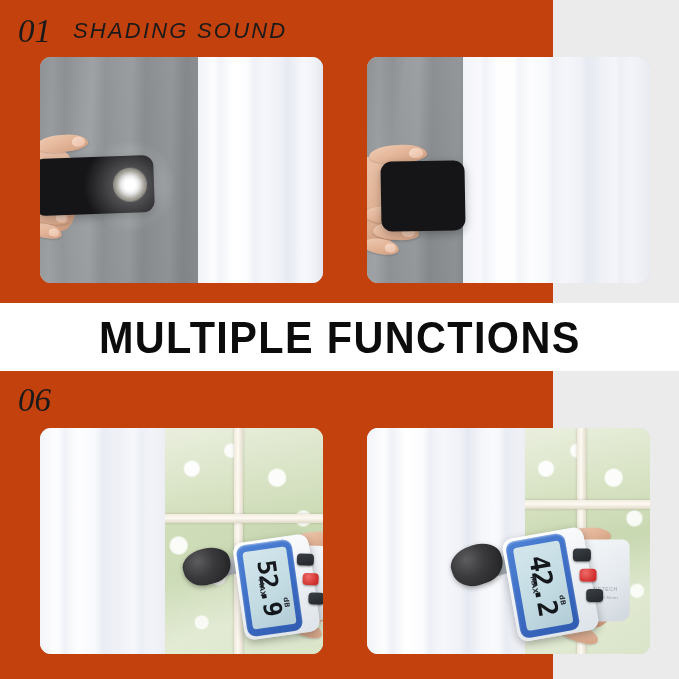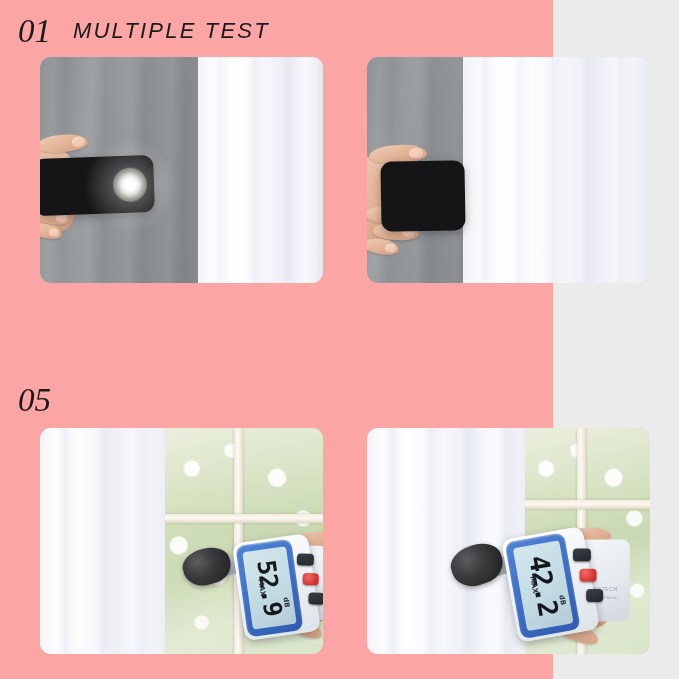--- a/index.html
+++ b/index.html
@@ -12,21 +12,21 @@
     background: #ebebeb;
     font-family: "Liberation Sans", sans-serif;
     overflow: hidden;
     position: relative;
   }
 
   .page {
     position: relative;
     width: 553px;
     height: 679px;
-    background: #fca5a5;
+    background: #c2410c;
   }
 
   
   .section-header {
     position: absolute;
     left: 0;
     width: 679px;
     height: 46px;
     display: flex;
     align-items: center;
@@ -301,21 +301,21 @@
     border-radius: 7px 7px 10px 10px;
   }
 </style>
 </head>
 <body>
 
 <div class="page">
 
   <div class="section-header sec1-header">
     <span class="sec-num">01</span>
-    <span class="sec-title">MULTIPLE TEST</span>
+    <span class="sec-title">SHADING SOUND</span>
   </div>
 
   <div class="card card-s1a">
     <div class="photo">
       <div class="curtain-dark" style="width:56%;"></div>
       <div class="curtain-bright" style="width:44%;"></div>
 
       <div class="hand">
         <div class="palm" style="left:-16px; top:92px; width:52px; height:82px;"></div>
         <div class="finger" style="left:-4px; top:78px; width:52px; height:17px; transform:rotate(-5deg);">
@@ -357,23 +357,26 @@
         </div>
         <div class="finger" style="left:-4px; top:182px; width:36px; height:15px; transform:rotate(9deg);">
           <div class="nail" style="right:3px; top:3px; width:11px; height:9px;"></div>
         </div>
       </div>
 
       <div class="phone" style="left:14px; top:104px; width:84px; height:70px; transform:rotate(-1deg);"></div>
     </div>
   </div>
 
+  <div class="banner">
+    <div class="banner-text">MULTIPLE FUNCTIONS</div>
+  </div>
 
   <div class="section-header sec2-header">
-    <span class="sec-num">05</span>
+    <span class="sec-num">06</span>
   </div>
 
   <div class="card card-s2a">
     <div class="photo">
       <div class="window" style="width:58%;">
         <div class="window-haze"></div>
         <div class="mullion-v" style="left:46%; top:0; width:9px; height:100%;"></div>
         <div class="mullion-h" style="left:0; top:38%; width:100%; height:9px;"></div>
       </div>
       <div class="sheer-curtain" style="width:44%;"></div>

